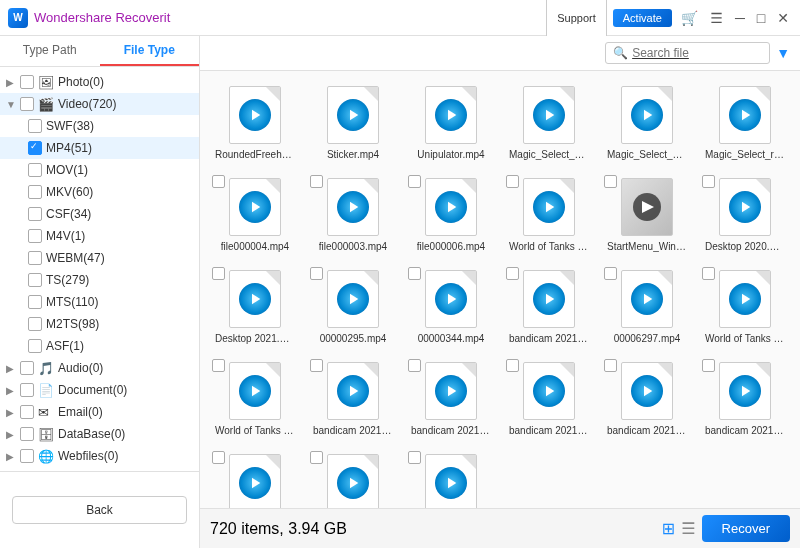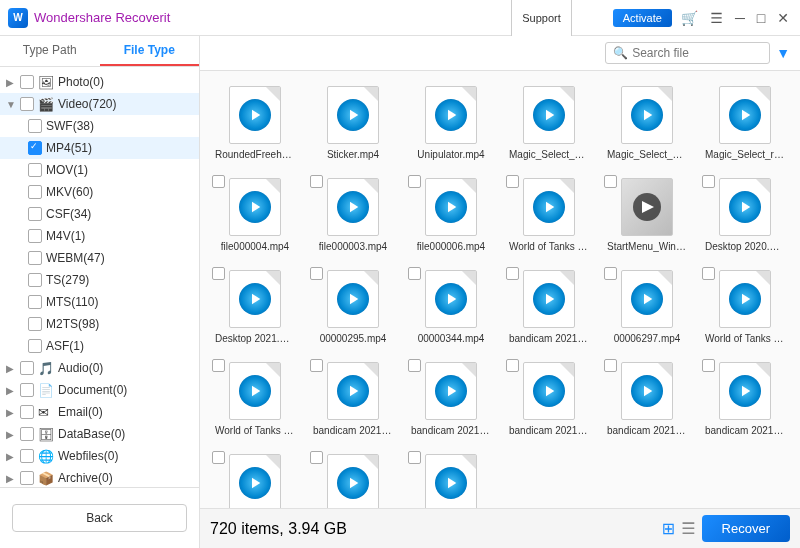--- a/index.html
+++ b/index.html
@@ -31,21 +31,21 @@
     .app-title { font-size: 13px; color: #a21caf; font-weight: 500; }
     .title-bar-right {
       display: flex; align-items: center; gap: 6px;
     }
     .btn-support {
       background: #fff; border: 1px solid #ccc; border-radius: 3px;
       padding: 20px 10px; font-size: 11px; cursor: pointer; color: #333;
     }
     .btn-activate {
       background: linear-gradient(135deg, #1b8cff, #005ecb); border: none; border-radius: 3px;
-      padding: 3px 10px; font-size: 11px; cursor: pointer; color: #fff; margin-left: 35px;
+      padding: 3px 10px; font-size: 11px; cursor: pointer; color: #fff;
     }
     .title-icon { font-size: 14px; color: #555; cursor: pointer; padding: 0 3px; }
     .title-close { font-size: 14px; color: #555; cursor: pointer; padding: 0 3px; }
 
     
     .main-container {
       display: flex;
       height: calc(548px - 36px);
     }
 
@@ -97,21 +97,21 @@
     .tree-check.checked::after {
       content: '✓'; color: #fff; font-size: 9px;
       position: absolute; top: -1px; left: 1px;
     }
     .tree-check.indeterminate { background: #fff; border-color: #aaa; }
     .tree-icon { width: 16px; min-width: 16px; margin-right: 4px; font-size: 13px; }
     .tree-label { font-size: 12px; color: #333; }
     .tree-child { padding-left: 14px; text-align: center; }
 
     .sidebar-back {
-      padding: 16px 12px;
+      padding: 24px 12px;
       border-top: 1px solid #e0e0e0;
     }
     .btn-back {
       width: 100%; background: #fff; border: 1px solid #ccc;
       border-radius: 4px; padding: 6px 0; font-size: 12px;
       cursor: pointer; color: #333;
     }
 
     
     .content-area {
@@ -129,21 +129,21 @@
       background: #fff;
       border-bottom: 1px solid #e0e0e0;
       gap: 6px;
     }
     .search-box {
       display: flex; align-items: center;
       border: 1px solid #ccc; border-radius: 3px;
       padding: 3px 7px; background: #fff; gap: 4px;
     }
     .search-input {
-      border: none; outline: none; font-size: 12px; width: 130px; color: #333;
+      border: none; outline: none; font-size: 12px; width: 130px; color: #333; text-decoration: underline;
     }
     .search-icon { color: #888; font-size: 12px; }
     .filter-icon { color: #1b8cff; font-size: 14px; cursor: pointer; }
 
     
     .file-grid-container {
       flex: 1; overflow-y: auto; padding: 8px;
     }
     .file-grid {
       display: grid;

